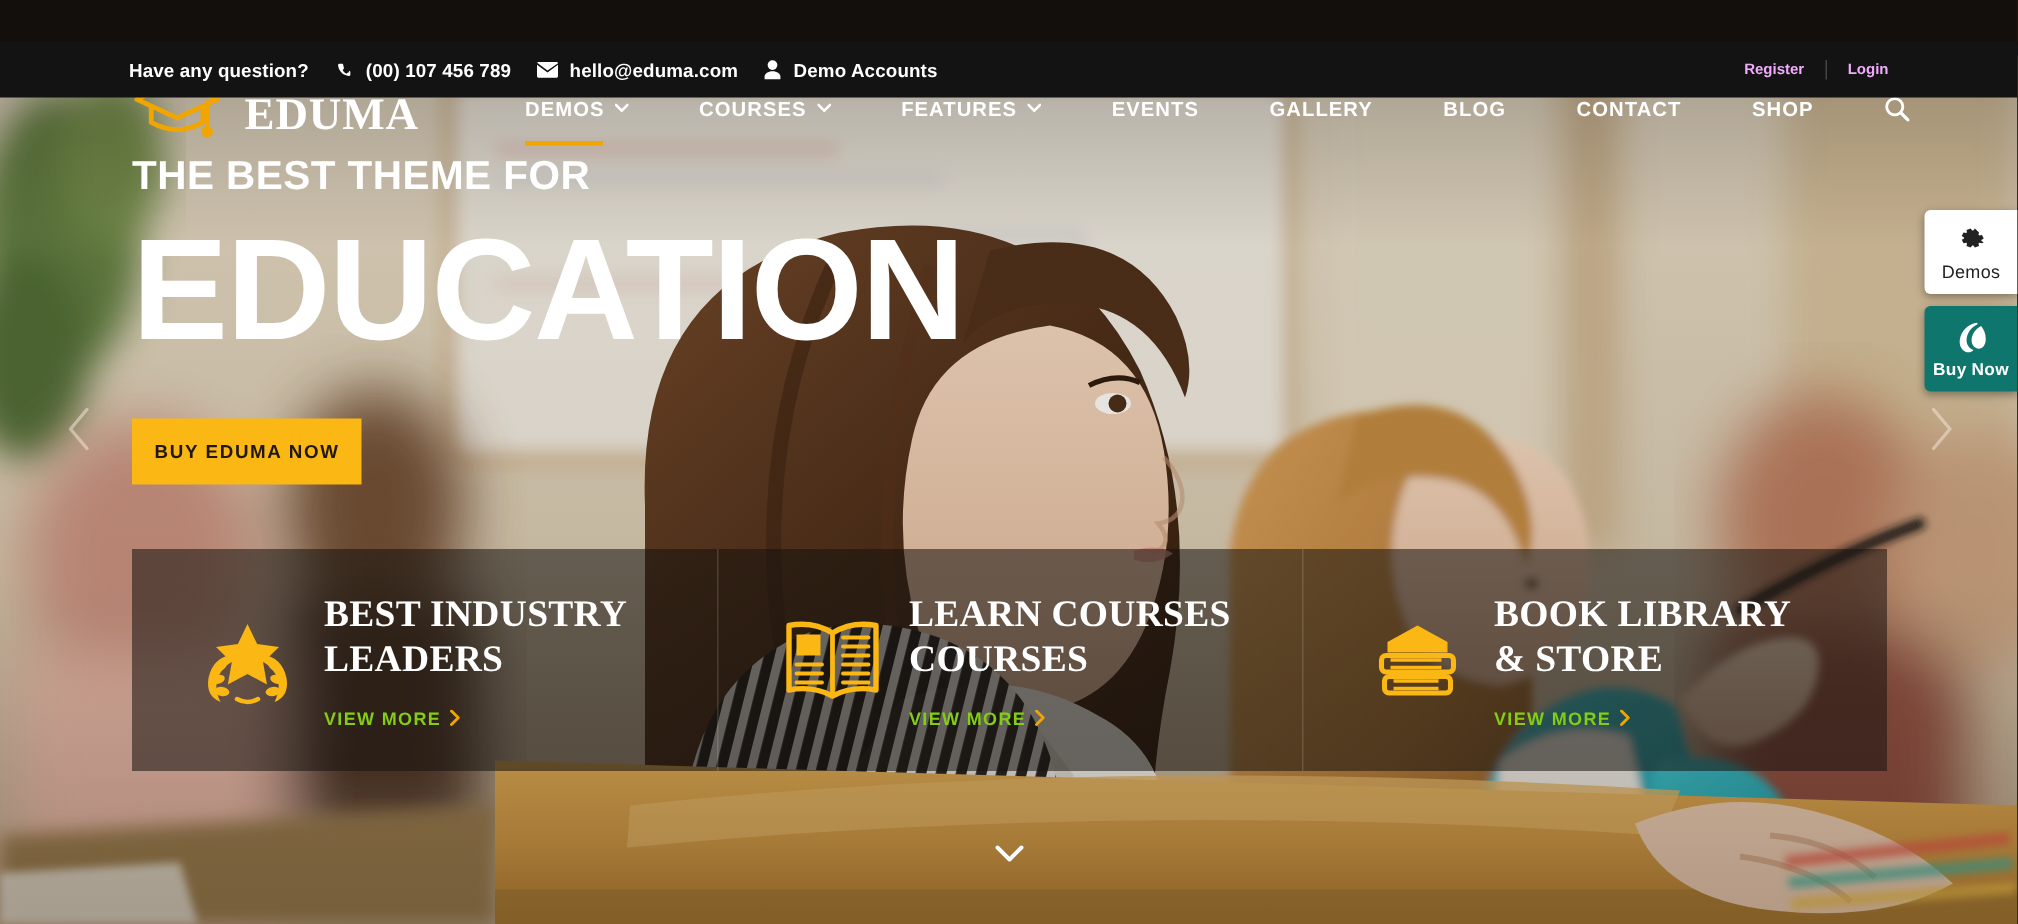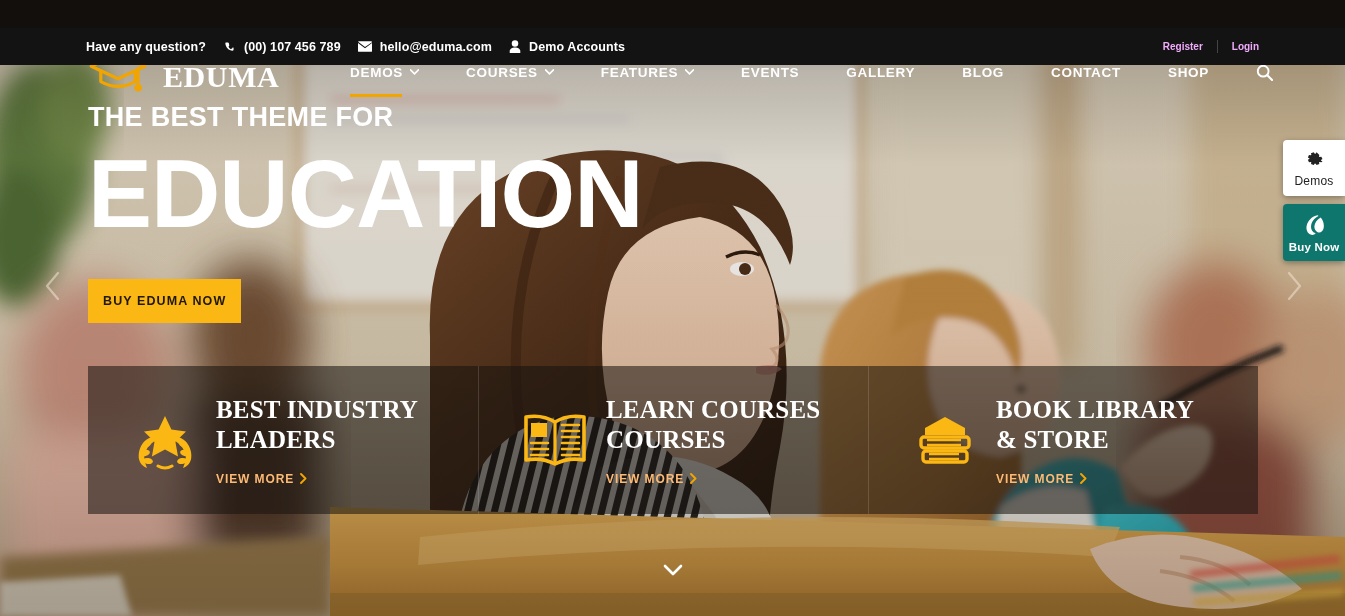--- a/index.html
+++ b/index.html
@@ -115,21 +115,21 @@
     width:1px; background:rgba(255,255,255,.14);
   }
   .card-ico { width:74px; flex:0 0 74px; display:flex; align-items:center; justify-content:center; }
   .card-body { margin-left:14px; }
   .card-title {
     font-family:"Liberation Serif", serif;
     color:#ffffff; font-size:25px; font-weight:bold;
     line-height:1.22; letter-spacing:.2px;
   }
   .card-more {
-    margin-top:16px; color:#fdba74;
+    margin-top:16px; color:#84cc16;
     font-size:12px; font-weight:bold; letter-spacing:.9px;
     display:flex; align-items:center; gap:6px; cursor:pointer;
   }
 
   
   .scroll-down {
     position:absolute; left:50%; transform:translateX(-50%);
     bottom:36px; z-index:25; cursor:pointer;
   }
 

